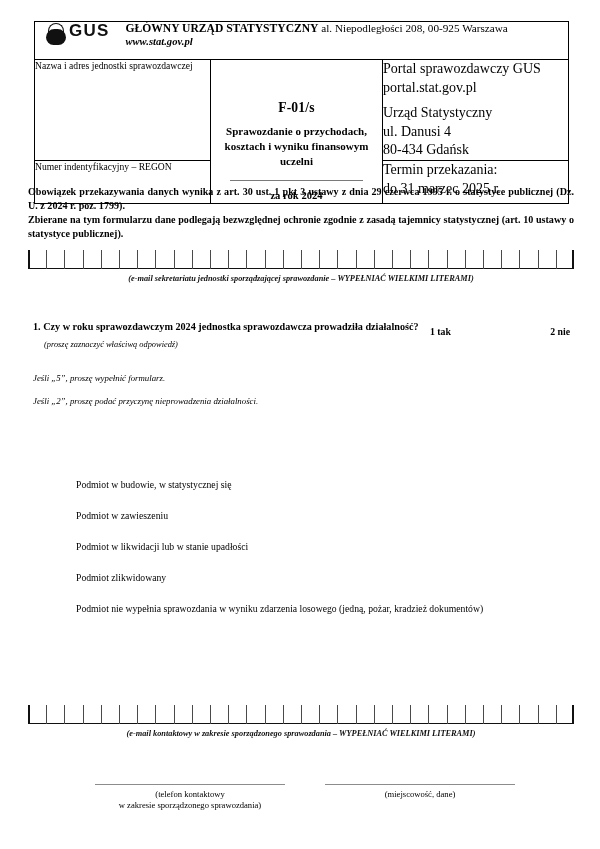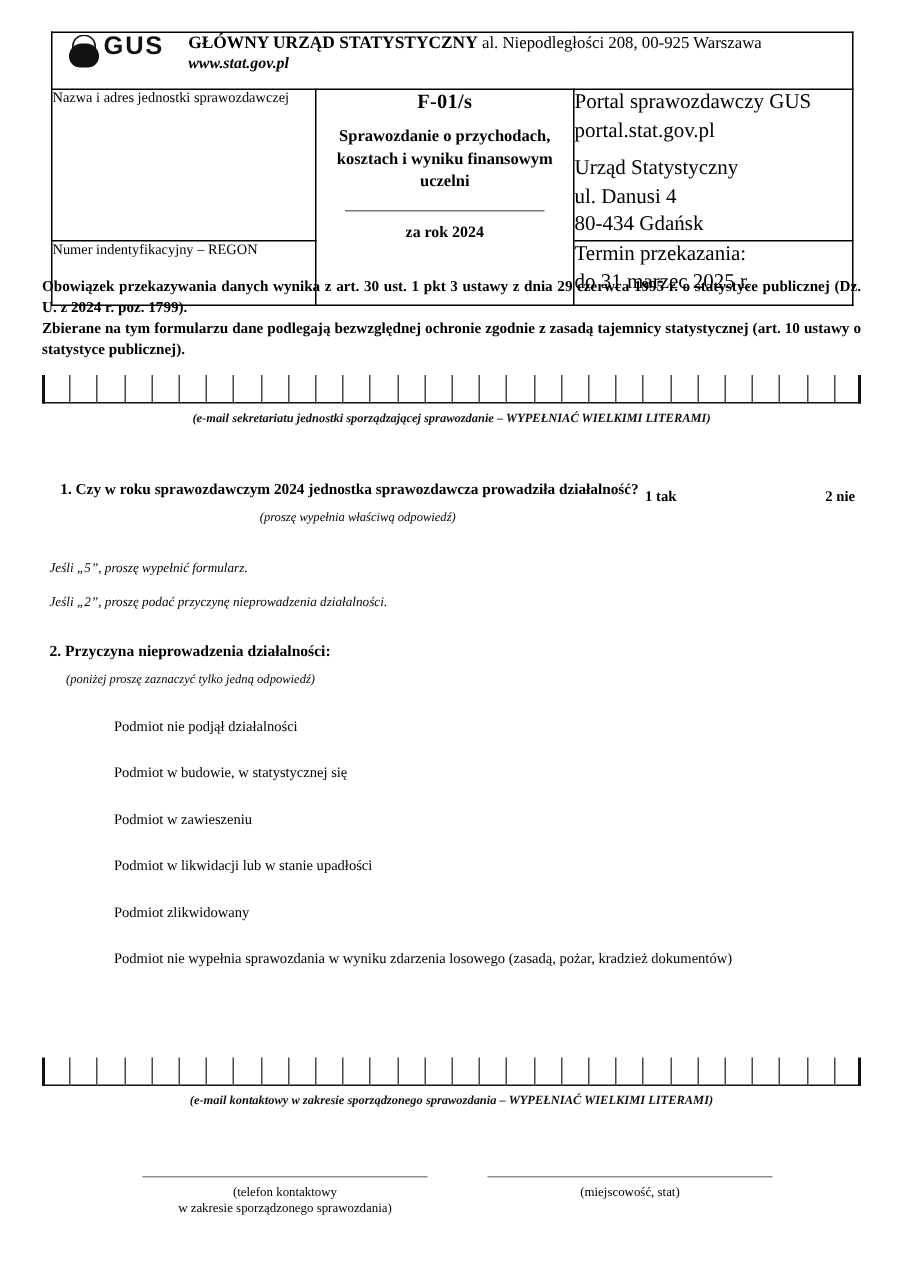--- a/index.html
+++ b/index.html
@@ -115,20 +115,21 @@
 
   .cell-center {
     text-align: center;
     padding: 7px 6px 6px 6px;
   }
   .form-code {
     font-weight: 700;
     font-size: 13.6px;
     letter-spacing: .2px;
     margin-bottom: 8px;
+    margin-top: 40px;
   }
   .form-title {
     font-weight: 700;
     font-size: 11px;
     line-height: 1.35;
   }
   .form-rule {
     border: none;
     border-top: 1.4px solid #7a7a7a;
     width: 78%;
@@ -183,21 +184,20 @@
     font-size: 8.3px;
     color: #111;
   }
 
   
   .q1 {
     position: absolute;
     left: 33px;
     top: 320px;
     width: 400px;
-    text-align: center;
   }
   .q-head {
     font-weight: 700;
     font-size: 10.2px;
     line-height: 1.38;
     text-indent: -11px;
     padding-left: 11px;
   }
   .q-note {
     margin-top: 6px;
@@ -366,42 +366,37 @@
         <div class="tick" style="left: 90%;"></div>
         <div class="tick" style="left: 93.3333%;"></div>
         <div class="tick" style="left: 96.6667%;"></div>
         <div class="tick edge" style="left: calc(100% - 1.8px);"></div>
       </div>
     <div class="comb-cap">(e-mail sekretariatu jednostki sporządzającej sprawozdanie – WYPEŁNIAĆ WIELKIMI LITERAMI)</div>
   </div>
 
   <div class="q1">
     <div class="q-head">1. Czy w roku sprawozdawczym 2024 jednostka sprawozdawcza prowadziła działalność?</div>
-    <div class="q-note">(proszę wypełnia właściwą odpowiedź)</div>
+    <div class="q-note">(proszę zaznaczyć właściwą odpowiedź)</div>
   </div>
   <div class="q1-answers">
     <span>1 tak</span>
     <span>2 nie</span>
   </div>
 
   <div class="cond" id="cond1">Jeśli „5”, proszę wypełnić formularz.</div>
   <div class="cond" id="cond2">Jeśli „2”, proszę podać przyczynę nieprowadzenia działalności.</div>
 
-  <div class="q2">
-    <div class="q-head">2. Przyczyna nieprowadzenia działalności:</div>
-    <div class="q-note">(poniżej proszę zaznaczyć tylko jedną odpowiedź)</div>
-  </div>
 
   <div class="options">
-      <div class="option">Podmiot nie podjął działalności</div>
       <div class="option">Podmiot w budowie, w statystycznej się</div>
       <div class="option">Podmiot w zawieszeniu</div>
       <div class="option">Podmiot w likwidacji lub w stanie upadłości</div>
       <div class="option">Podmiot zlikwidowany</div>
-      <div class="option">Podmiot nie wypełnia sprawozdania w wyniku zdarzenia losowego (zasadą, pożar, kradzież dokumentów)</div>
+      <div class="option">Podmiot nie wypełnia sprawozdania w wyniku zdarzenia losowego (jedną, pożar, kradzież dokumentów)</div>
     </div>
 
   <div class="comb-wrap" id="comb2">
     <div class="comb">
         <div class="tick edge" style="left: 0%;"></div>
         <div class="tick" style="left: 3.33333%;"></div>
         <div class="tick" style="left: 6.66667%;"></div>
         <div class="tick" style="left: 10%;"></div>
         <div class="tick" style="left: 13.3333%;"></div>
         <div class="tick" style="left: 16.6667%;"></div>
@@ -437,17 +432,17 @@
   <div class="sigs">
     <div class="sig">
       <div class="sig-line"></div>
       <div class="sig-cap">
         <div>(telefon kontaktowy</div>
         <div>w zakresie sporządzonego sprawozdania)</div>
       </div>
     </div>
     <div class="sig">
       <div class="sig-line"></div>
-      <div class="sig-cap">(miejscowość, stat)</div>
+      <div class="sig-cap">(miejscowość, dane)</div>
     </div>
   </div>
 
 </div>
 
 </body></html>

